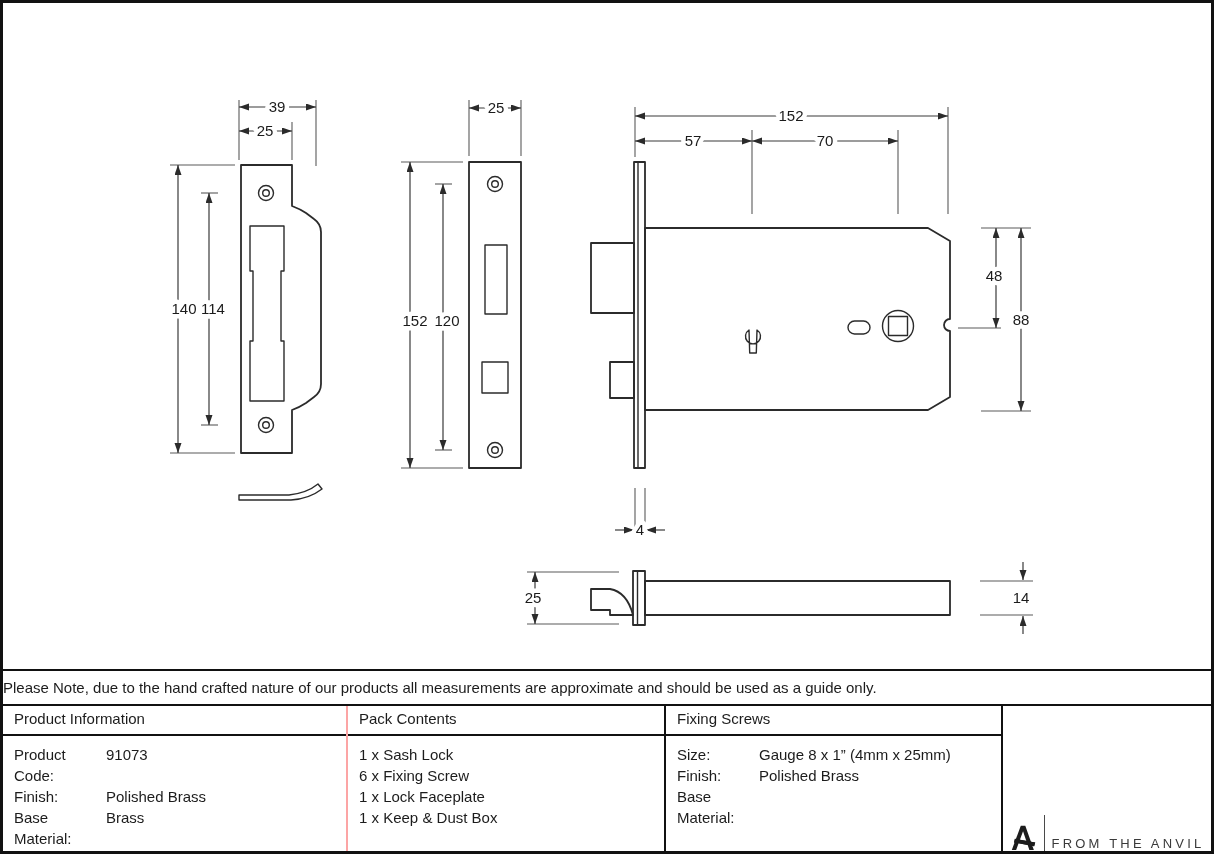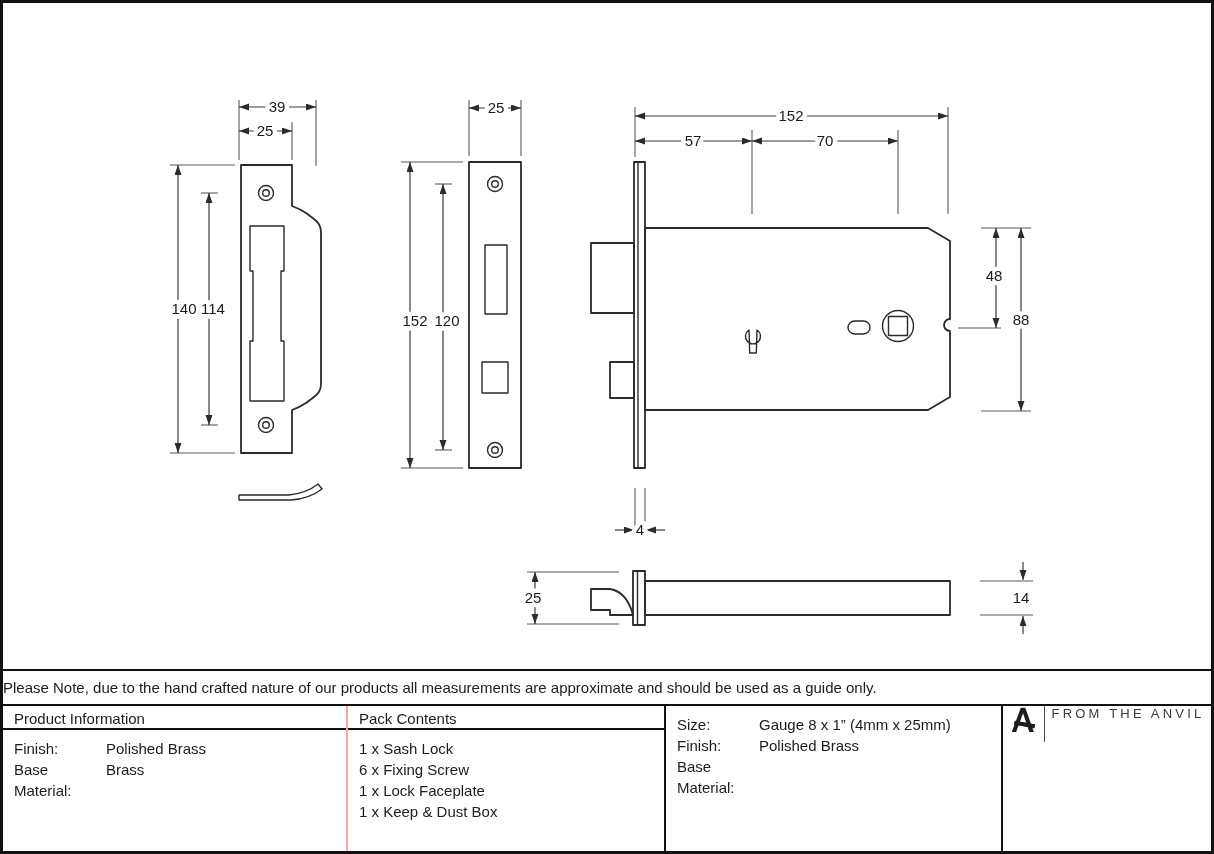--- a/index.html
+++ b/index.html
@@ -24,25 +24,25 @@
   .note-row{
     height:33px;border-top:2px solid #111;display:flex;align-items:center;
     padding-left:0;font-size:15px;flex:0 0 auto;box-sizing:content-box;
   }
   .spec-table{display:flex;border-top:2px solid #111;flex:0 0 auto;height:145px;}
   .col{box-sizing:border-box;}
   .col-1{width:343px;}
   .col-2{width:318px;border-left:2px solid #fca5a5;}
   .col-3{width:337px;border-left:2px solid #111;}
   .logo-cell{
-    flex:1;border-left:2px solid #111;display:flex;align-items:flex-start;
+    flex:1;border-left:2px solid #111;display:flex;align-items:flex-end;
     justify-content:center;gap:7px;
   }
   .col-header{
-    height:24px;border-bottom:2px solid #111;font-size:15px;
+    height:30px;border-bottom:2px solid #111;font-size:15px;
     padding:4px 0 0 11px;box-sizing:border-box;
   }
   .col-body{padding:8px 0 0 11px;font-size:15px;line-height:21px;}
   .kv{display:flex;}
   .kv .k{width:92px;flex:0 0 auto;}
   .col-3 .kv .k{width:82px;}
   .logo-divider{width:1px;height:36px;background:#4a4a4a;}
   .brand-name{font-size:13px;letter-spacing:3.2px;color:#3a3a3a;white-space:nowrap;}
   .anvil-mark{width:27px;height:27px;}
 </style>
@@ -179,20 +179,24 @@
   <div class="note-row">
     <span>Please Note, due to the hand crafted nature of our products all measurements are approximate and should be used as a guide only.</span>
   </div>
 
   <div class="spec-table">
 
     <div class="col col-1">
       <div class="col-header">Product Information</div>
       <div class="col-body">
         <div class="kv">
+          <span class="k">Product Code:</span>
+          <span class="v">91073</span>
+        </div>
+        <div class="kv">
           <span class="k">Finish:</span>
           <span class="v">Polished Brass</span>
         </div>
         <div class="kv">
           <span class="k">Base Material:</span>
           <span class="v">Brass</span>
         </div>
       </div>
     </div>
 
@@ -200,20 +204,21 @@
       <div class="col-header">Pack Contents</div>
       <div class="col-body">
         <div>1 x Sash Lock</div>
         <div>6 x Fixing Screw</div>
         <div>1 x Lock Faceplate</div>
         <div>1 x Keep &amp; Dust Box</div>
       </div>
     </div>
 
     <div class="col col-3">
+      <div class="col-header">Fixing Screws</div>
       <div class="col-body">
         <div class="kv">
           <span class="k">Size:</span>
           <span class="v">Gauge 8 x 1” (4mm x 25mm)</span>
         </div>
         <div class="kv">
           <span class="k">Finish:</span>
           <span class="v">Polished Brass</span>
         </div>
         <div class="kv">

